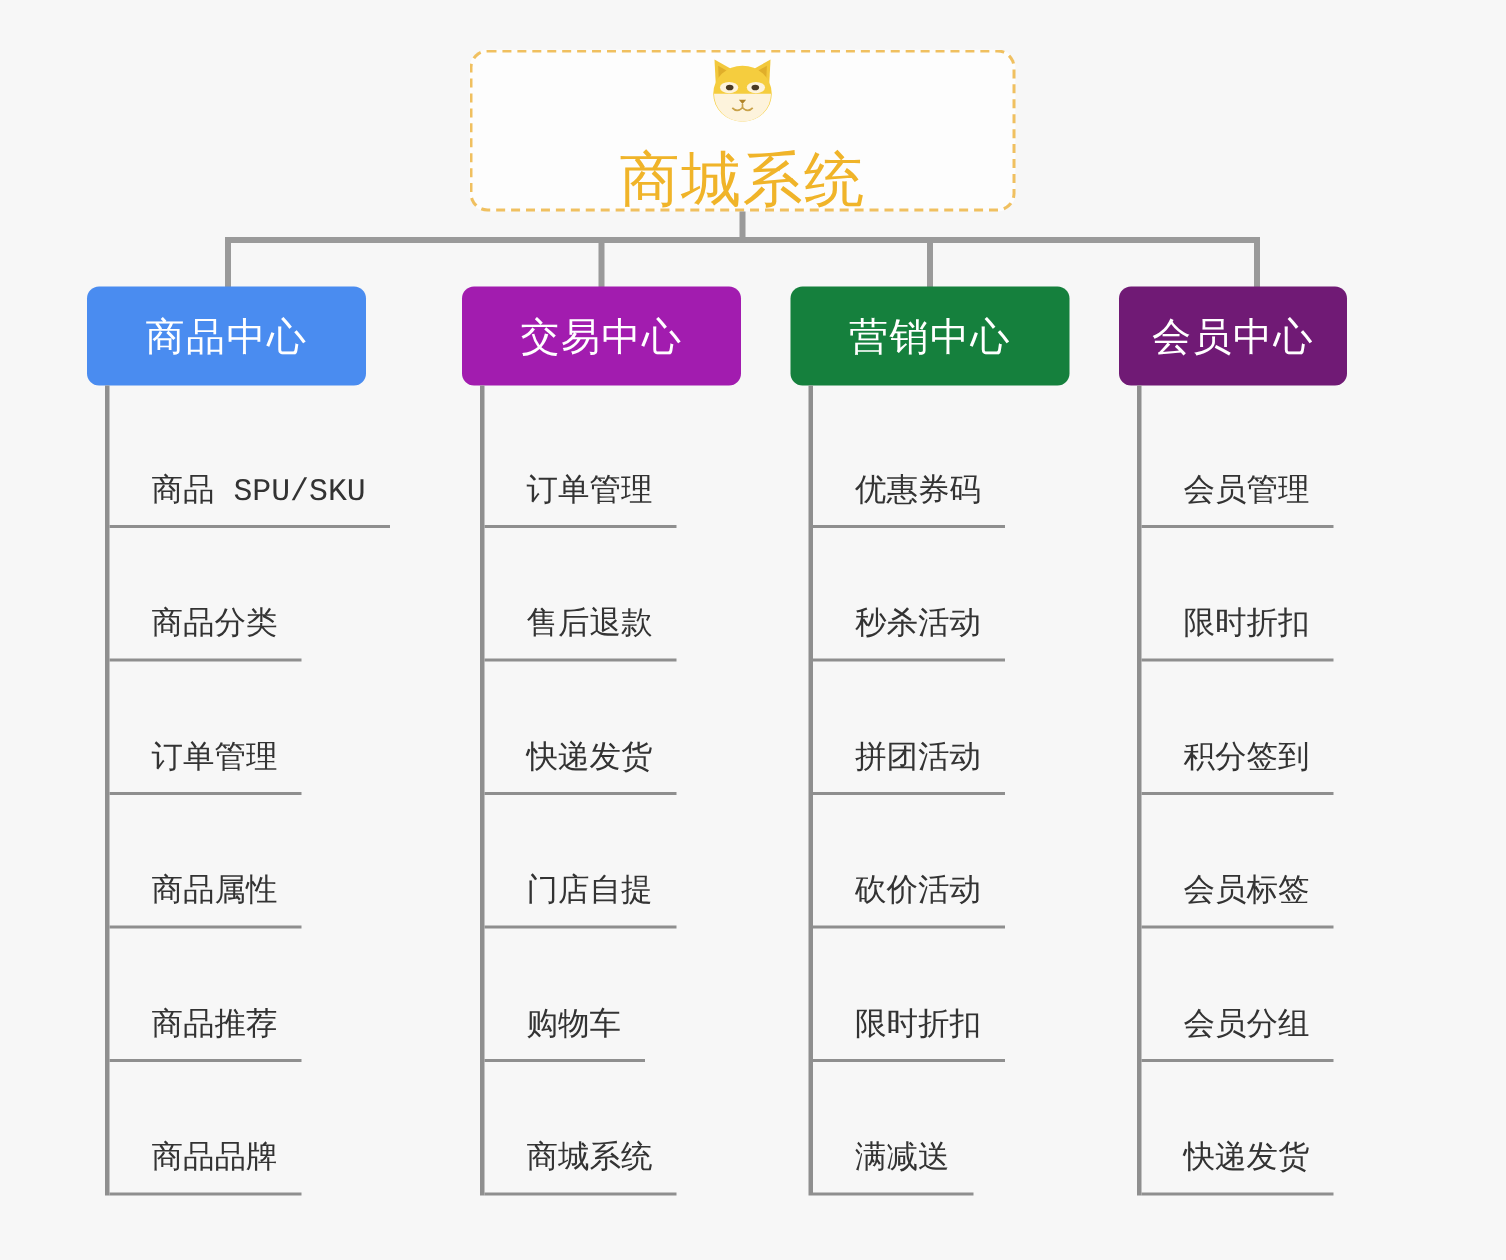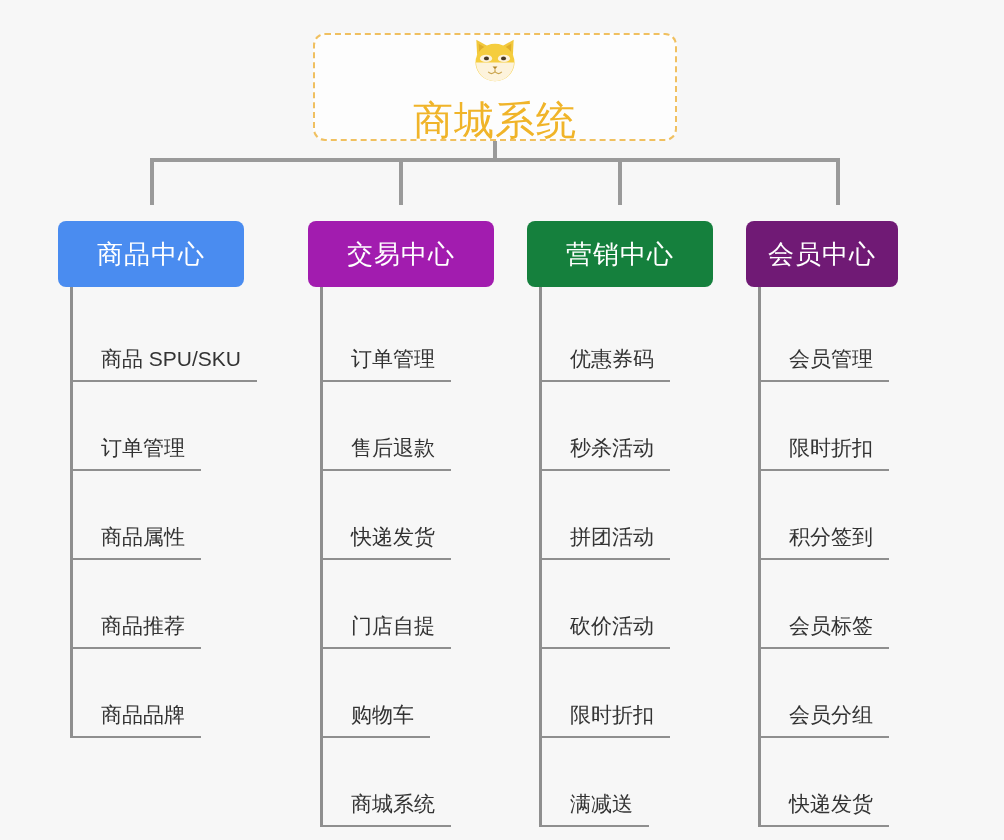--- a/index.html
+++ b/index.html
@@ -55,21 +55,22 @@
   .conn {
     position: absolute;
     background: #9a9a9a;
   }
   .conn-v { width: 4px; }
   .conn-h { height: 4px; }
 
   
   .column {
     position: absolute;
-    top: 221px;
+    top: 191px;
+    font-family: Liberation Mono, monospace;
   }
   .cat-header {
     box-sizing: border-box;
     height: 66px;
     border-radius: 8px;
     display: flex;
     align-items: center;
     justify-content: center;
     color: #ffffff;
     font-size: 26px;
@@ -144,20 +145,23 @@
 
   <div class="column" style="left:58px; width:186px;">
     <div class="cat-header" style="background:#4a8cf0; width:186px;">
       <span>商品中心</span>
     </div>
     <div class="leaf-list">
       <div class="leaf">
           <span class="leaf-inner">商品 SPU/SKU</span>
         </div>
       <div class="leaf">
+          <span class="leaf-inner">商品分类</span>
+        </div>
+      <div class="leaf">
           <span class="leaf-inner">订单管理</span>
         </div>
       <div class="leaf">
           <span class="leaf-inner">商品属性</span>
         </div>
       <div class="leaf">
           <span class="leaf-inner">商品推荐</span>
         </div>
       <div class="leaf">
           <span class="leaf-inner">商品品牌</span>

